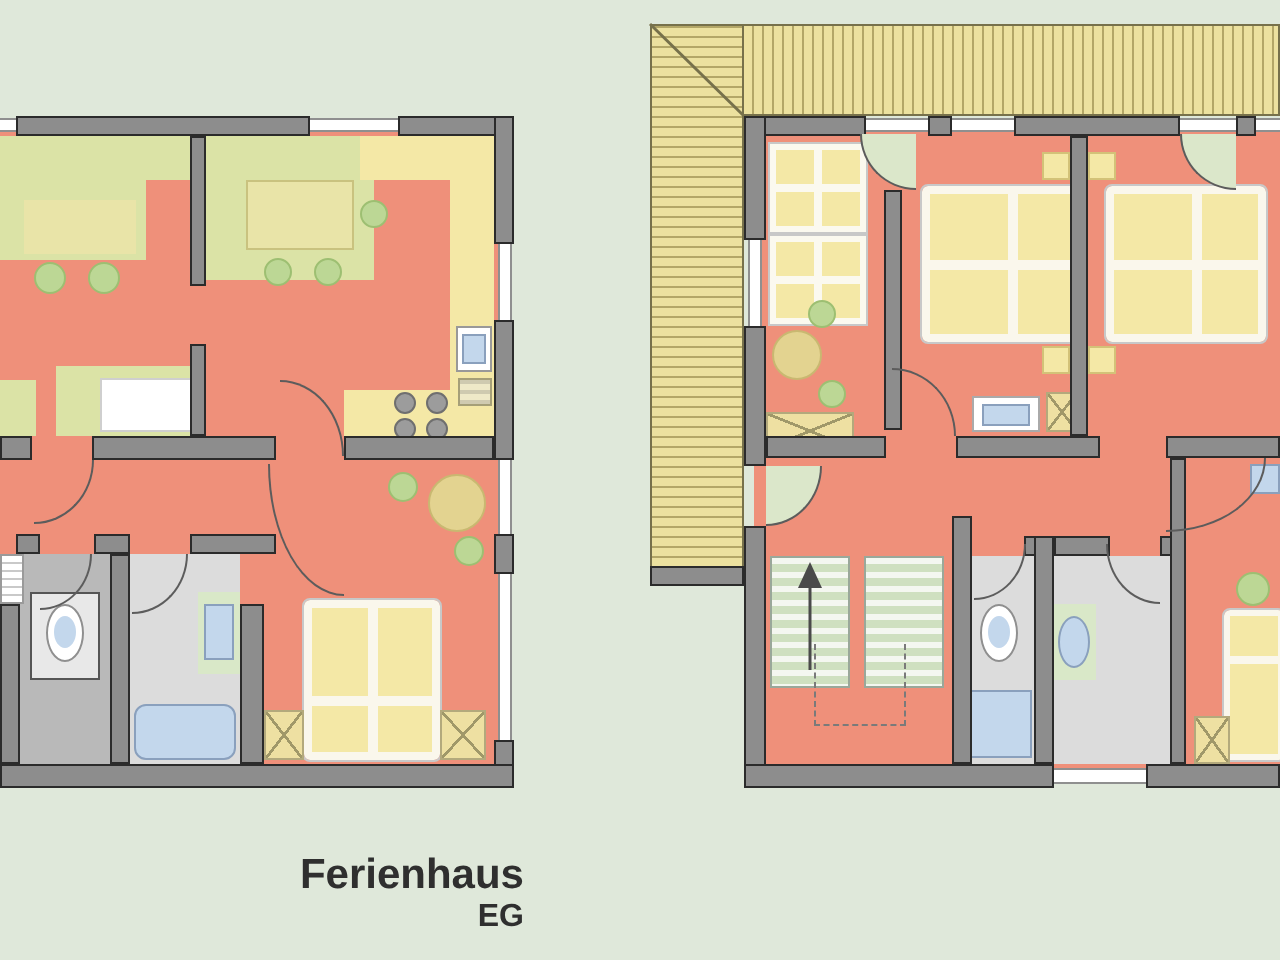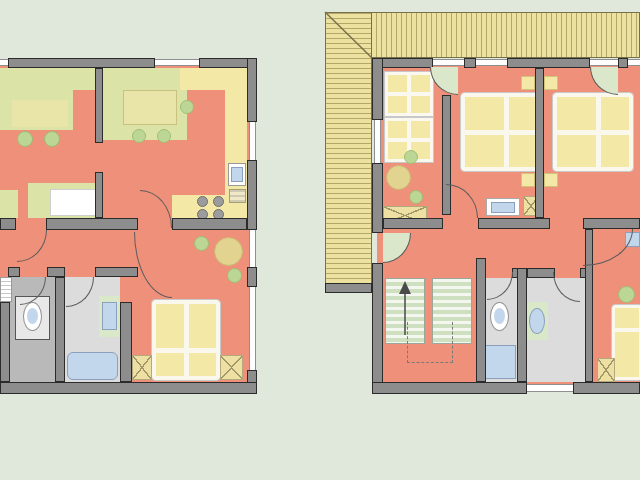--- a/index.html
+++ b/index.html
@@ -219,15 +219,17 @@
     <div class="abs arc" style="left:233px;top:272px;width:27px;height:30px;border-width:0 0 1px 1px;border-radius:0 0 0 100%"></div>
   </div>
 
   <svg class="overlay" width="640" height="480">
     <line x1="325" y1="12" x2="372" y2="58" stroke="#77714b" stroke-width="1.5"></line>
     <line x1="405" y1="335" x2="405" y2="290" stroke="#4a4a4a" stroke-width="1.5"></line>
     <polygon points="399,294 411,294 405,281" fill="#4a4a4a"></polygon>
   </svg>
 
   <div class="abs caption" style="left:58px;top:426px;width:204px">
+    <div class="t">Ferienhaus</div>
+    <div class="f">EG</div>
   </div>
 
 </div>
 
 </body></html>

